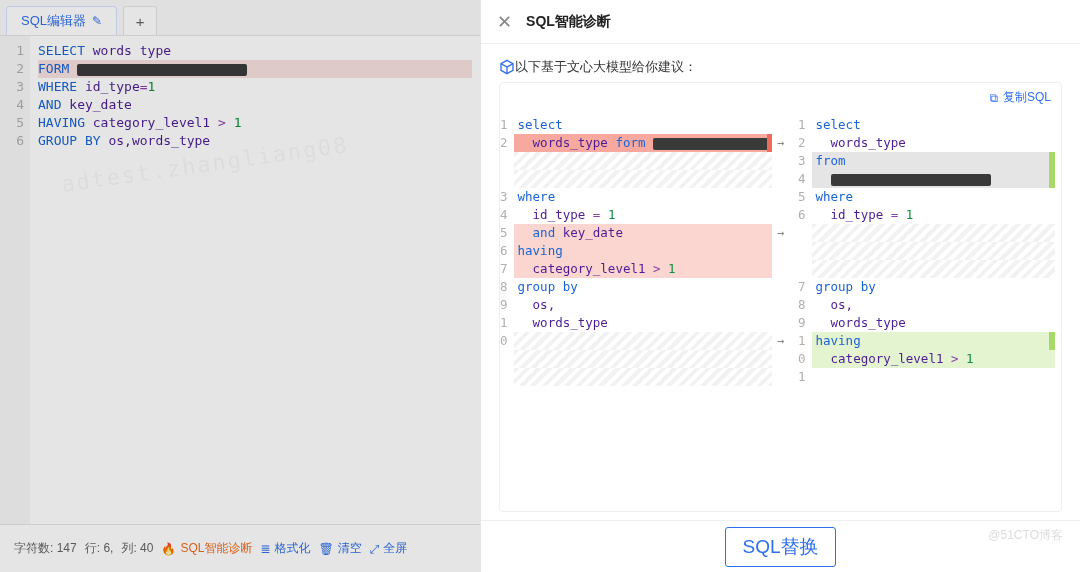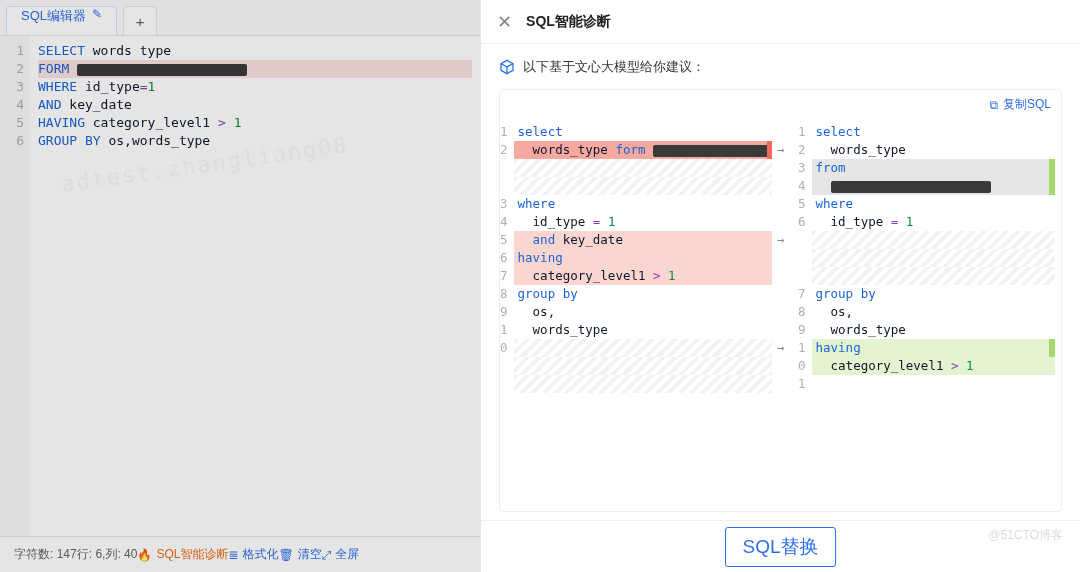--- a/index.html
+++ b/index.html
@@ -41,20 +41,21 @@
       height: 36px;
       display: flex;
       align-items: stretch;
       border-bottom: 1px solid #e5e5e5;
       padding-left: 6px;
       gap: 6px;
       background: #fafafa;
     }
     .tab {
       display: flex;
+      align-items: center;
       padding: 0 14px;
       font-size: 13px;
       background: #fff;
       border: 1px solid #d6e4ff;
       border-bottom: none;
       border-radius: 4px 4px 0 0;
       color: #2f6fed;
       margin-top: 6px;
       gap: 6px;
     }
@@ -95,40 +96,40 @@
     .code {
       flex: 1;
       padding: 6px 8px;
       white-space: pre;
     }
     .code-line { height: 18px; }
     .err-line-wrap { background: rgba(194,53,49,0.15); }
 
     .kw { color: #1a64d6; }
     .num { color: #0a8f3c; }
-    .id { color: #0f172a; text-align: center; }
+    .id { color: #4c1d95; text-align: center; }
     .op { color: #8e44ad; }
 
     .watermark {
       position: absolute;
       top: 120px;
       left: 60px;
       color: rgba(0,0,0,0.04);
       font-size: 22px;
       letter-spacing: 2px;
       transform: rotate(-8deg);
       pointer-events: none;
     }
 
     .editor-status {
-      height: 36px;
+      height: 48px;
       border-top: 1px solid #e5e5e5;
       display: flex;
       align-items: center;
-      gap: 0;
+      gap: 8px;
       padding: 0 14px;
       font-size: 12px;
       color: #666;
       background: #fff;
     }
     .editor-status .act { color: #2f6fed; display: inline-flex; align-items: center; gap: 4px; cursor: pointer; }
     .editor-status .act.hot { color: #f26b1d; }
     .fire { color: #f26b1d; }
 
     
@@ -154,24 +155,23 @@
     .diag-body {
       flex: 1;
       padding: 14px 18px 8px 18px;
       display: flex;
       flex-direction: column;
       overflow: hidden;
     }
     .sug-head {
       display: flex;
       align-items: center;
-      gap: 8px;
       font-size: 13px;
       color: #333;
-      margin-bottom: 13px;
+      margin-bottom: 6px;
     }
     .cube-ic {
       width: 16px; height: 16px;
       display: inline-flex; align-items: center; justify-content: center;
       color: #2f6fed;
     }
 
     .diff-wrap {
       flex: 1;
       border: 1px solid #eee;

